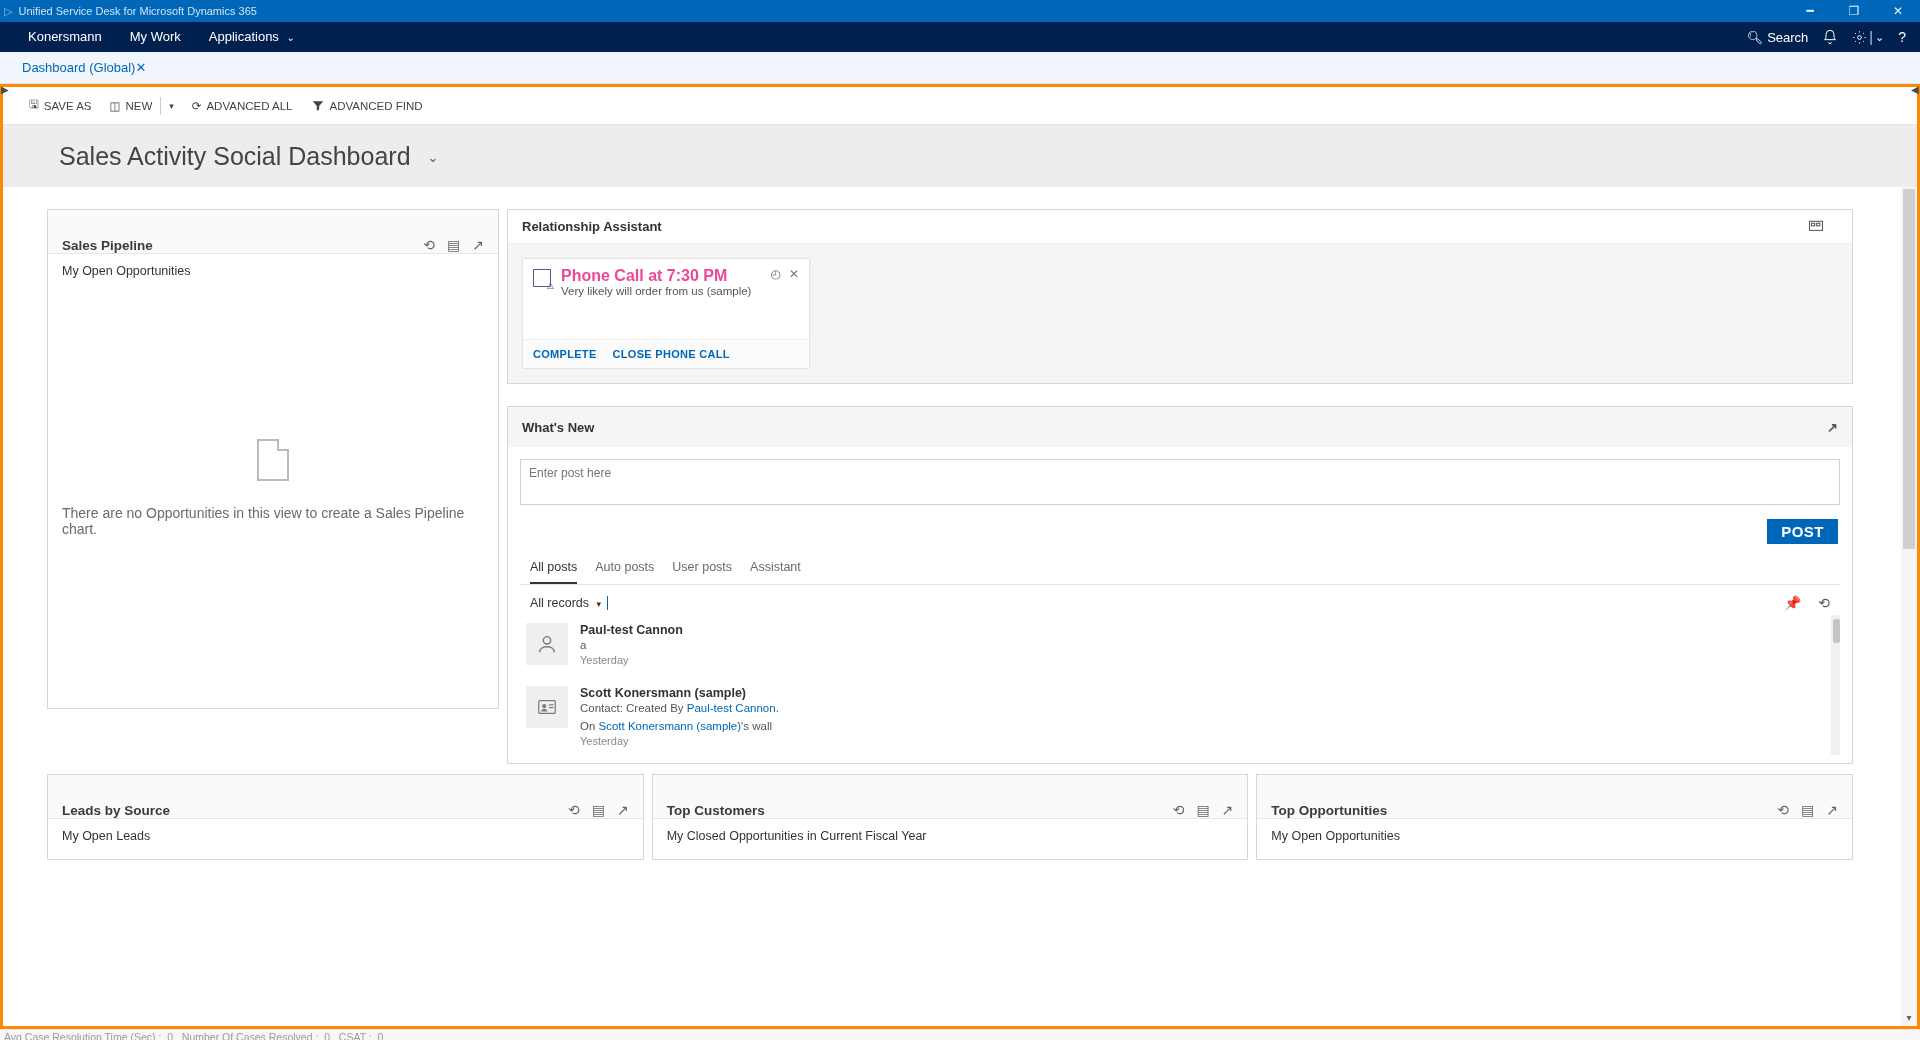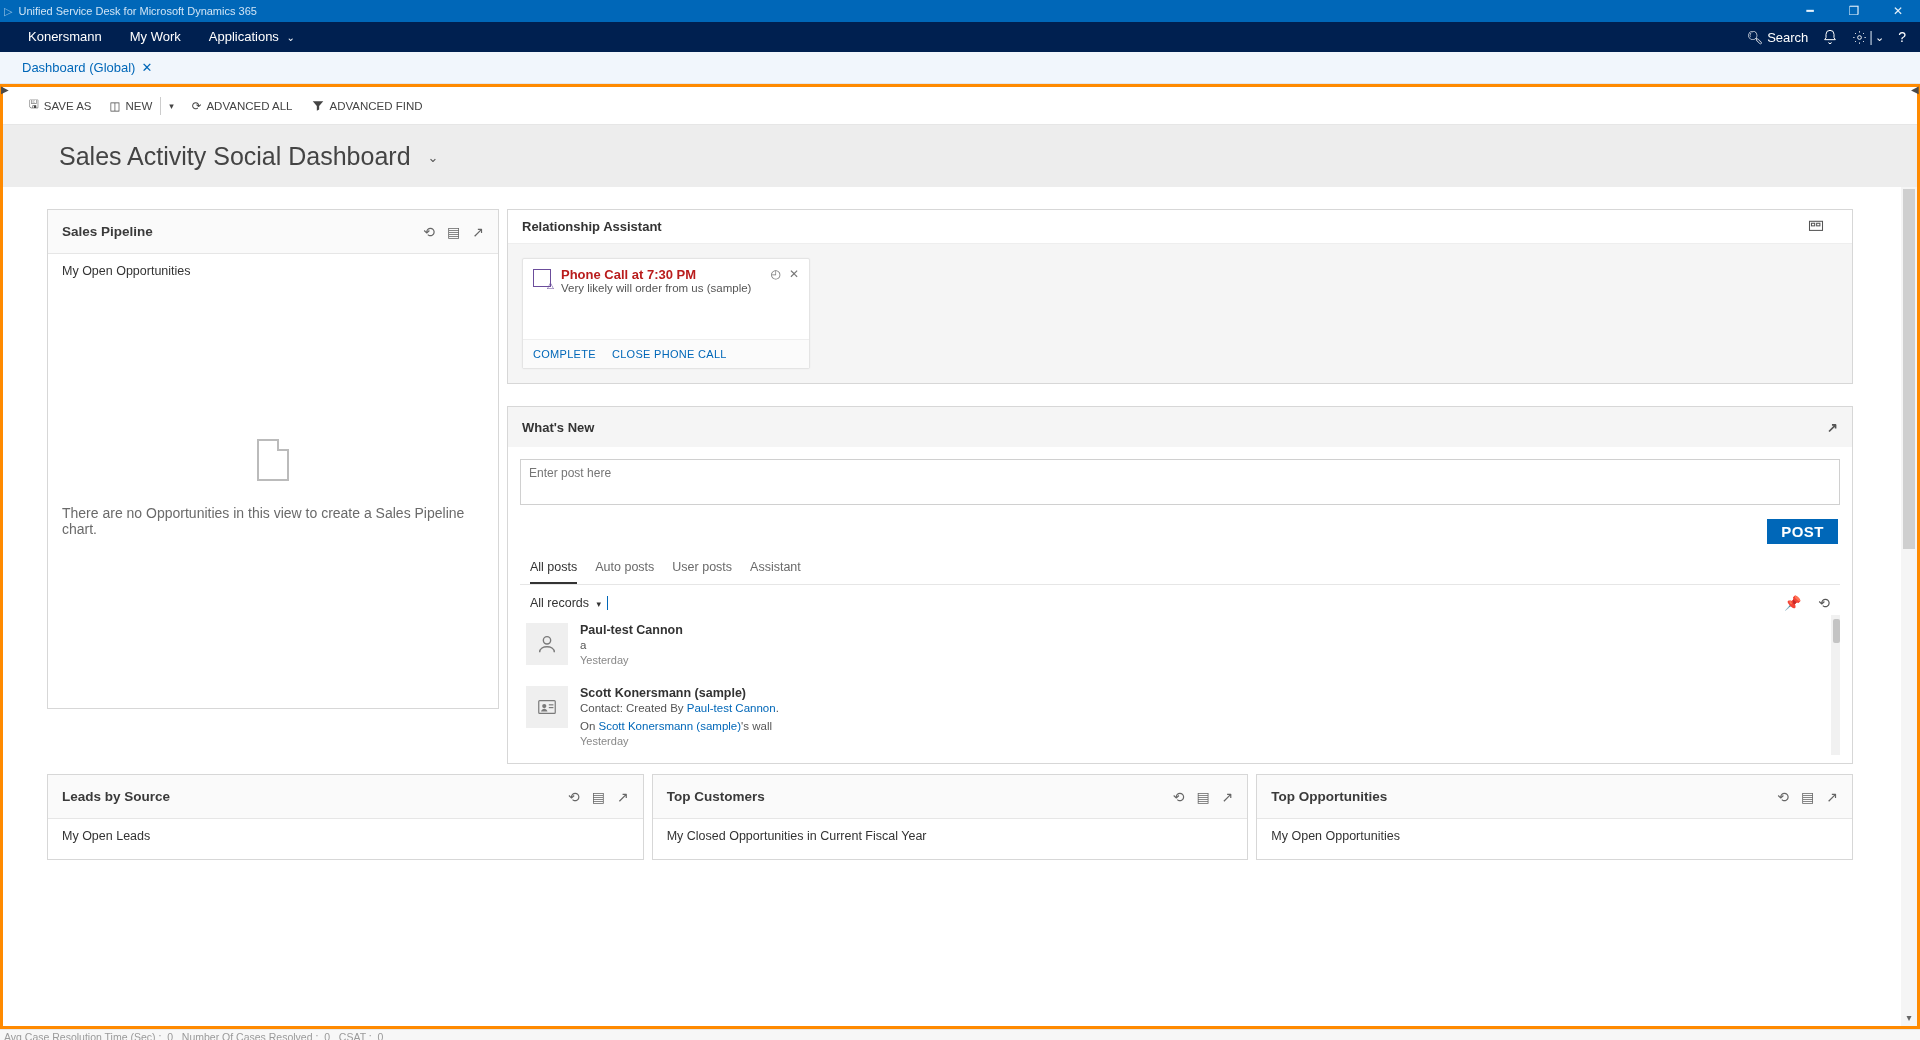--- a/index.html
+++ b/index.html
@@ -14,21 +14,21 @@
   
   .nav-bar { height: 30px; background: #002050; color: #fff; display: flex; align-items: center; padding: 0 14px; font-size: 13px; }
   .nav-bar .nav-item { padding: 0 14px; line-height: 30px; cursor: pointer; }
   .nav-bar .spacer { flex: 1; }
   .nav-right { display: flex; align-items: center; gap: 14px; }
   .search-group { display: flex; align-items: center; gap: 4px; }
   .search-group .mag { font-size: 13px; }
 
   
   .tab-strip { height: 32px; background: #f1f6fc; border-bottom: 1px solid #e6e6e6; display: flex; align-items: center; padding: 0 14px; font-size: 13px; }
-  .tab-strip .tab { color: #0067b8; padding: 0 8px; line-height: 32px; display: flex; align-items: center; gap: 6px; }
+  .tab-strip .tab { color: #0067b8; padding: 0 8px; line-height: 32px; display: flex; align-items: center; }
   .tab-strip .close-x { font-size: 13px; color: #0067b8; cursor: pointer; }
 
   
   .frame-outer { position: relative; height: calc(100% - 22px - 30px - 32px - 14px); border: 3px solid #ff8a00; border-top: none; }
   .frame-top { height: 3px; background: #ff8a00; }
   .side-arrow { position: absolute; top: -3px; width: 8px; font-size: 10px; color: #4a4a4a; }
   .side-left { left: -2px; }
   .side-right { right: -2px; }
 
   
@@ -44,42 +44,42 @@
 
   
   .dash-body { position: relative; padding: 22px 44px 0 44px; height: calc(100% - 38px - 62px); }
   .dash-row { display: flex; gap: 8px; }
   .panel { border: 1px solid #d7d7d7; background: #fff; }
 
   
   .col-left { width: 452px; display:flex; flex-direction:column; gap:10px; }
   .col-right { flex:1; display:flex; flex-direction:column; gap:22px; }
 
-  .panel-header { height: 44px; border-bottom: 1px solid #e6e6e6; display: flex; align-items: center; padding: 0 14px; background: #fafafa; }
+  .panel-header { height: 44px; border-bottom: 1px solid #e6e6e6; display: flex; align-items: flex-end; padding: 0 14px; background: #fafafa; }
   .panel-title { font-size: 13.5px; font-weight: 600; color: #3a3a3a; }
   .panel-actions { margin-left: auto; display: flex; gap: 12px; color: #666; font-size: 14px; }
   .panel-actions .ic { cursor: pointer; }
 
   .pipeline .body { padding: 10px 14px; height: 454px; display:flex; flex-direction:column; }
   .pipeline .subtitle { font-size: 12.5px; color: #333; }
   .empty-area { flex:1; display:flex; flex-direction:column; align-items:center; justify-content:center; color:#6a6a6a; }
   .empty-doc { width:32px; height:42px; border:2px solid #bbb; position:relative; margin-bottom:24px; }
   .empty-doc::after { content:""; position:absolute; top:-2px; right:-2px; width:10px; height:10px; border-left:2px solid #bbb; border-bottom:2px solid #bbb; background:#fff; }
   .empty-msg { font-size: 14px; color:#6a6a6a; }
 
   
   .relassist-body { padding: 14px; background:#f5f5f5; }
   .card { width: 288px; background:#fff; border:1px solid #e4e4e4; border-radius:2px; box-shadow:0 0 2px rgba(0,0,0,.05); }
   .card-top { padding: 8px 10px 8px 10px; display:flex; gap:10px; min-height:80px; }
   .card-icon { width:18px; height:18px; border:1.5px solid #6b4d9b; position:relative; margin-top:2px; flex-shrink:0; }
   .card-icon::before { content:"\25B3"; position:absolute; bottom:-4px; right:-4px; font-size:9px; color:#6b4d9b; }
-  .card-title { font-size:13px; color:#b91c1c; font-weight:600; }
+  .card-title { font-size:16px; color:#ec4899; font-weight:600; }
   .card-sub { font-size:11.5px; color:#555; }
   .card-right-icons { margin-left:auto; color:#777; display:flex; gap:8px; font-size:12px; }
-  .card-footer { border-top:1px solid #eee; padding:8px 10px; display:flex; gap:16px; background:#fbfbfb; }
+  .card-footer { border-top:1px solid #eee; padding:8px 10px; display:flex; gap:16px; background:#fbfbfb;font-weight:bold; }
   .card-footer .link { font-size:11px; letter-spacing:.3px; color:#0067b8; cursor:pointer; }
   .ra-panel-action { margin-left:auto; padding-right:14px; color:#555; }
 
   .ra-header { height:34px; display:flex; align-items:center; padding:0 14px; font-size:13px; font-weight:700; color:#333; }
 
   
   .whatsnew-header { height:40px; background:#f5f5f5; display:flex; align-items:center; padding:0 14px; font-size:13px; font-weight:600; color:#333; }
   .whatsnew-body { padding: 12px 12px 8px 12px; }
   .post-input { width:100%; height:46px; border:1px solid #d0d0d0; padding:6px 8px; font-size:12px; color:#888; resize:none; }
   .post-row { display:flex; justify-content:flex-end; padding:10px 2px; }

